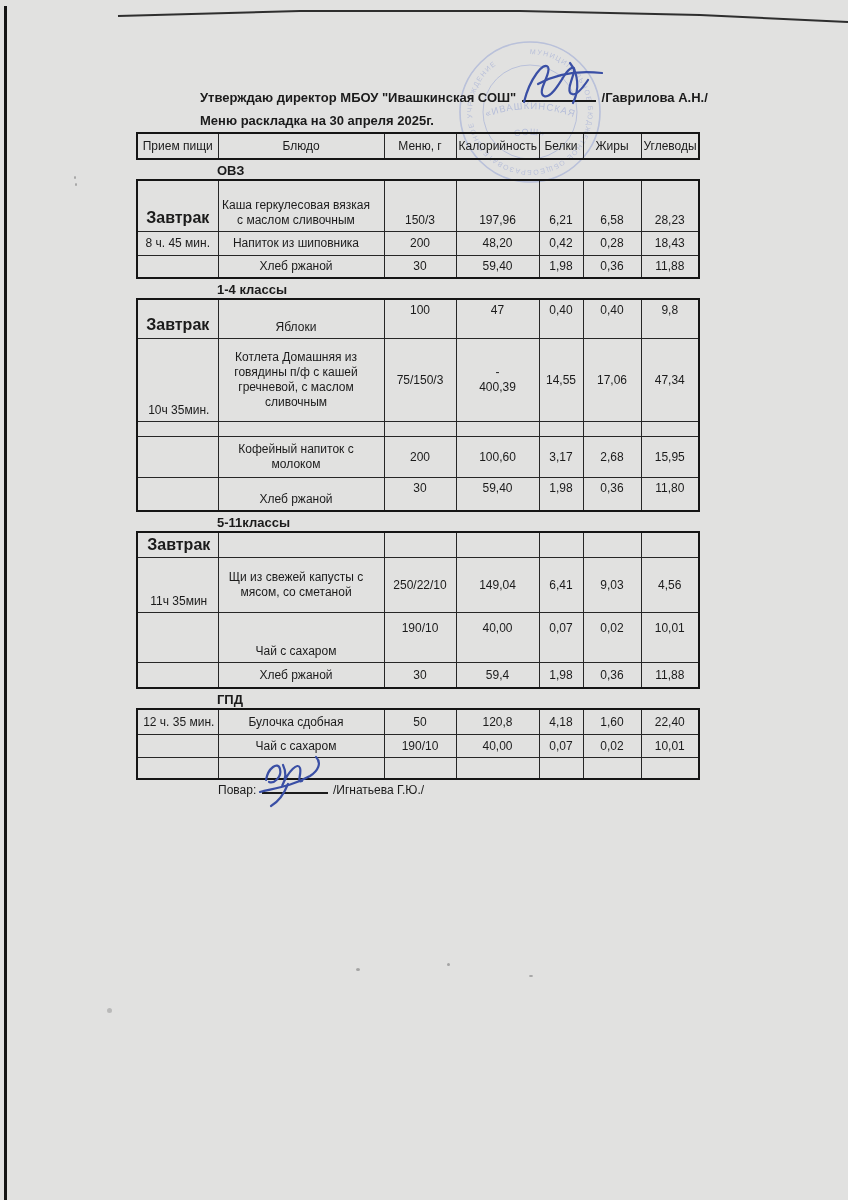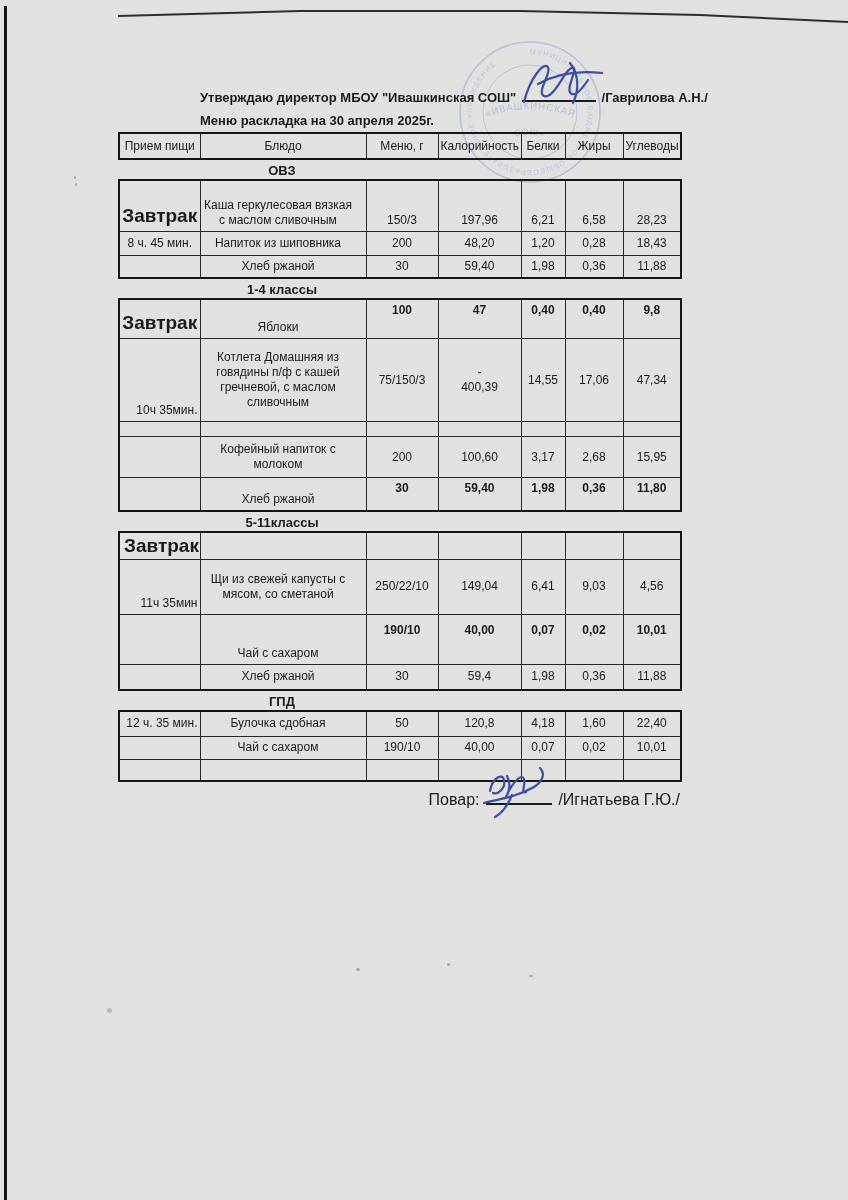--- a/index.html
+++ b/index.html
@@ -14,37 +14,37 @@
   .edge-top{position:absolute;left:0;top:0;width:848px;height:32px;pointer-events:none;}
   .speck{position:absolute;background:#8a8a8a;border-radius:50%;opacity:.7;}
   
   .stamp{position:absolute;left:445px;top:24px;pointer-events:none;opacity:.8;filter:blur(.4px);}
   .sig-svg{position:absolute;pointer-events:none;}
   
   .doc-header{position:absolute;left:200px;top:88px;font-size:13px;font-weight:bold;white-space:nowrap;}
   .doc-title{margin-top:8px;}
   .sig-line{display:inline-block;width:74px;height:12px;border-bottom:2px solid #1b1b1b;position:relative;margin:0 2px;vertical-align:baseline;}
   
-  .flow{position:absolute;left:118px;top:132px;width:562px;}
+  .flow{position:absolute;left:136px;top:132px;width:562px;}
   table{border-collapse:collapse;table-layout:fixed;width:562px;}
   .menu-table{border:2px solid #151515;}
   td{border:1px solid #262626;font-size:12px;text-align:center;vertical-align:middle;padding:1px 2px;overflow:hidden;line-height:1.25;}
   col.c0{width:81px}col.c1{width:166px}col.c2{width:72px}col.c3{width:83px}
   col.c4{width:44px}col.c5{width:58px}col.c6{width:58px}
   .h12 td{height:12px}.h18 td{height:18px}.h19 td{height:19px}.h20 td{height:20px}
   .h21 td{height:21px}.h22 td{height:22px}.h28 td{height:28px}.h34 td{height:34px}
   .h38 td{height:38px}.h40 td{height:40px}.h46 td{height:46px}.h50 td{height:50px}.h78 td{height:78px}
   .vb{vertical-align:bottom;padding-bottom:3px;}
-  .vt{vertical-align:top;padding-top:3px;font-weight:bold;}
-  .tl{text-align:right;padding-left:4px;}
-  .meal{font-weight:bold;font-size:19px;}
+  .vt{vertical-align:top;padding-top:3px;}
+  .tl{text-align:center;padding-left:4px;}
+  .meal{font-weight:bold;font-size:16px;}
   .dish{padding-left:0;padding-right:10px;}
   .pre{white-space:pre-line;}
-  .section-label{margin:3px 0 1px 81px;width:166px;text-align:center;font-weight:bold;font-size:13px;line-height:15px;}
-  .cook-line{margin-left:82px;margin-top:9px;font-size:16px;white-space:nowrap;text-align:right;}
+  .section-label{margin:3px 0 1px 81px;width:166px;text-align:left;font-weight:bold;font-size:13px;line-height:15px;}
+  .cook-line{margin-left:82px;font-size:12px;white-space:nowrap;}
   .cook-line .sig-line{width:66px;}
 </style>
 </head>
 <body>
 
 <div class="page">
 
   <div class="edge-left"></div>
   <svg class="edge-top" width="848" height="32" viewBox="0 0 848 32">
     <polyline points="118,16 300,11 520,11 700,15 848,22" fill="none" stroke="#1b1b1b" stroke-width="2" opacity="0.9"></polyline>
@@ -138,21 +138,21 @@
         <td class="vb">197,96</td>
         <td class="vb">6,21</td>
         <td class="vb">6,58</td>
         <td class="vb">28,23</td>
       </tr>
       <tr class="h21">
         <td class="time">8 ч. 45 мин.</td>
         <td class="dish">Напиток из шиповника</td>
         <td>200</td>
         <td>48,20</td>
-        <td>1,20</td>
+        <td>0,42</td>
         <td>0,28</td>
         <td>18,43</td>
       </tr>
       <tr class="h19">
         <td></td>
         <td class="dish">Хлеб ржаной</td>
         <td>30</td>
         <td>59,40</td>
         <td>1,98</td>
         <td>0,36</td>

